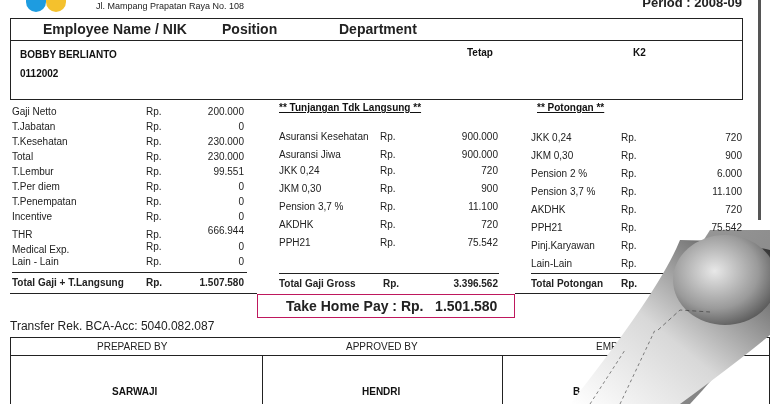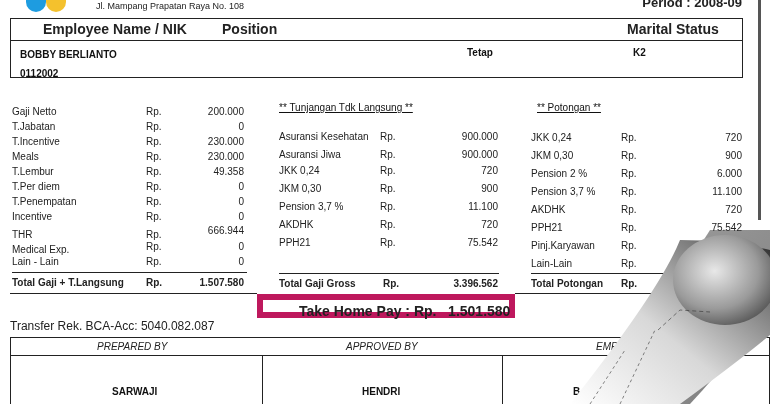--- a/index.html
+++ b/index.html
@@ -6,92 +6,92 @@
   html, body { width: 770px; height: 404px; overflow: hidden; background: #ffffff; }
   body { position: relative; font-family: "Liberation Sans", "DejaVu Sans", sans-serif; color: #111; }
   .abs { position: absolute; }
   .logo { left: 26px; top: 0px; width: 46px; height: 12px; }
   .hex1 { position: absolute; left: 0; top: -8px; width: 20px; height: 20px; background: #1e9ce0; border-radius: 0 0 10px 10px; }
   .hex2 { position: absolute; left: 20px; top: -8px; width: 20px; height: 20px; background: #f4c12d; border-radius: 0 0 10px 10px; }
   .address { left: 96px; top: 1px; font-size: 9px; color: #222; }
   .period { left: 620px; top: -5px; width: 122px; text-align: right; font-size: 13px; font-weight: bold; color: #222; }
   .right-border { left: 758px; top: 0; width: 3px; height: 220px; background: #555; }
 
-  .info-box { left: 10px; top: 18px; width: 733px; height: 60px; border: 1px solid #222; }
+  .info-box { left: 10px; top: 18px; width: 733px; height: 82px; border: 1px solid #222; }
   .info-head { position: absolute; left: 0; top: 0; width: 100%; height: 22px; border-bottom: 1px solid #222; }
   .hcell { position: absolute; top: 2px; font-size: 14px; font-weight: bold; color: #222; }
   .vcell { position: absolute; font-size: 10px; font-weight: bold; line-height: 12px; color: #111; text-align: center; }
 
   .row { position: absolute; font-size: 10px; height: 14px; line-height: 14px; color: #222; }
   .lbl { position: absolute; left: 0; white-space: nowrap; }
   .rp  { position: absolute; white-space: nowrap; }
   .val { position: absolute; text-align: right; white-space: nowrap; }
   .bold { font-weight: bold; }
-  .section-title { font-size: 10px; font-weight: normal; text-decoration: underline; color: #111; }
+  .section-title { font-size: 10px; font-weight: bold; text-decoration: underline; color: #111; }
   .hr { height: 1px; background: #222; }
 
-  .thp-box { left: 257px; top: 294px; width: 258px; height: 24px; border: 6px solid #be185d; font-size: 14px; font-weight: bold; line-height: 22px; padding-left: 36px; color: #222; }
+  .thp-box { left: 257px; top: 294px; width: 258px; height: 24px; border: 1px solid #be185d; font-size: 14px; font-weight: bold; line-height: 22px; padding-left: 28px; color: #222; }
   .transfer { left: 10px; top: 319px; font-size: 12px; color: #222; }
 
   .sign-box { left: 10px; top: 337px; width: 760px; height: 67px; border: 1px solid #222; border-bottom: none; }
   .sign-head { position: absolute; left: 0; top: 0; width: 100%; height: 18px; border-bottom: 1px solid #222; font-size: 10px; }
-  .sign-head span { position: absolute; top: 3px; color: #222; font-style: italic; }
+  .sign-head span { position: absolute; top: 3px; color: #222; }
   .sign-divider { position: absolute; top: 18px; width: 1px; height: 49px; background: #222; }
   .sign-name { position: absolute; top: 48px; font-size: 10px; font-weight: bold; color: #111; }
 
   .curl { left: 560px; top: 230px; width: 210px; height: 174px; pointer-events: none; }
 </style>
 </head>
 <body>
 
 <div class="abs logo">
   <div class="hex1"></div>
     <div class="hex2"></div>
 </div>
 <div class="abs address">Jl. Mampang Prapatan Raya No. 108</div>
 <div class="abs period">Period : 2008-09</div>
 <div class="abs right-border"></div>
 
 <div class="abs info-box">
   <div class="info-head">
     <span class="hcell" style="left:32px">Employee Name / NIK</span>
     <span class="hcell" style="left:211px">Position</span>
-    <span class="hcell" style="left:616px">Marital Status</span>
+    <span class="hcell" style="left:328px">Department</span>
   </div>
   <div class="vcell" style="left:9px; top:30px">BOBBY BERLIANTO</div>
   <div class="vcell" style="left:9px; top:49px">0112002</div>
   <div class="vcell" style="left:456px; top:28px">Tetap</div>
   <div class="vcell" style="left:622px; top:28px">K2</div>
 </div>
 
 <div class="abs" style="left:12px; top:105px; width:235px; height:190px;">
   <div class="row" style="top:0;width:235px">
       <span class="lbl">Gaji Netto</span>
       <span class="rp" style="left:134px">Rp.</span>
       <span class="val" style="right:3px">200.000</span>
     </div>
   <div class="row" style="top:15px;width:235px">
       <span class="lbl">T.Jabatan</span>
       <span class="rp" style="left:134px">Rp.</span>
       <span class="val" style="right:3px">0</span>
     </div>
   <div class="row" style="top:30px;width:235px">
-      <span class="lbl">T.Incentive</span>
+      <span class="lbl">T.Kesehatan</span>
       <span class="rp" style="left:134px">Rp.</span>
       <span class="val" style="right:3px">230.000</span>
     </div>
   <div class="row" style="top:45px;width:235px">
-      <span class="lbl">Meals</span>
+      <span class="lbl">Total</span>
       <span class="rp" style="left:134px">Rp.</span>
       <span class="val" style="right:3px">230.000</span>
     </div>
   <div class="row" style="top:60px;width:235px">
       <span class="lbl">T.Lembur</span>
       <span class="rp" style="left:134px">Rp.</span>
-      <span class="val" style="right:3px">49.358</span>
+      <span class="val" style="right:3px">99.551</span>
     </div>
   <div class="row" style="top:75px;width:235px">
       <span class="lbl">T.Per diem</span>
       <span class="rp" style="left:134px">Rp.</span>
       <span class="val" style="right:3px">0</span>
     </div>
   <div class="row" style="top:90px;width:235px">
       <span class="lbl">T.Penempatan</span>
       <span class="rp" style="left:134px">Rp.</span>
       <span class="val" style="right:3px">0</span>

